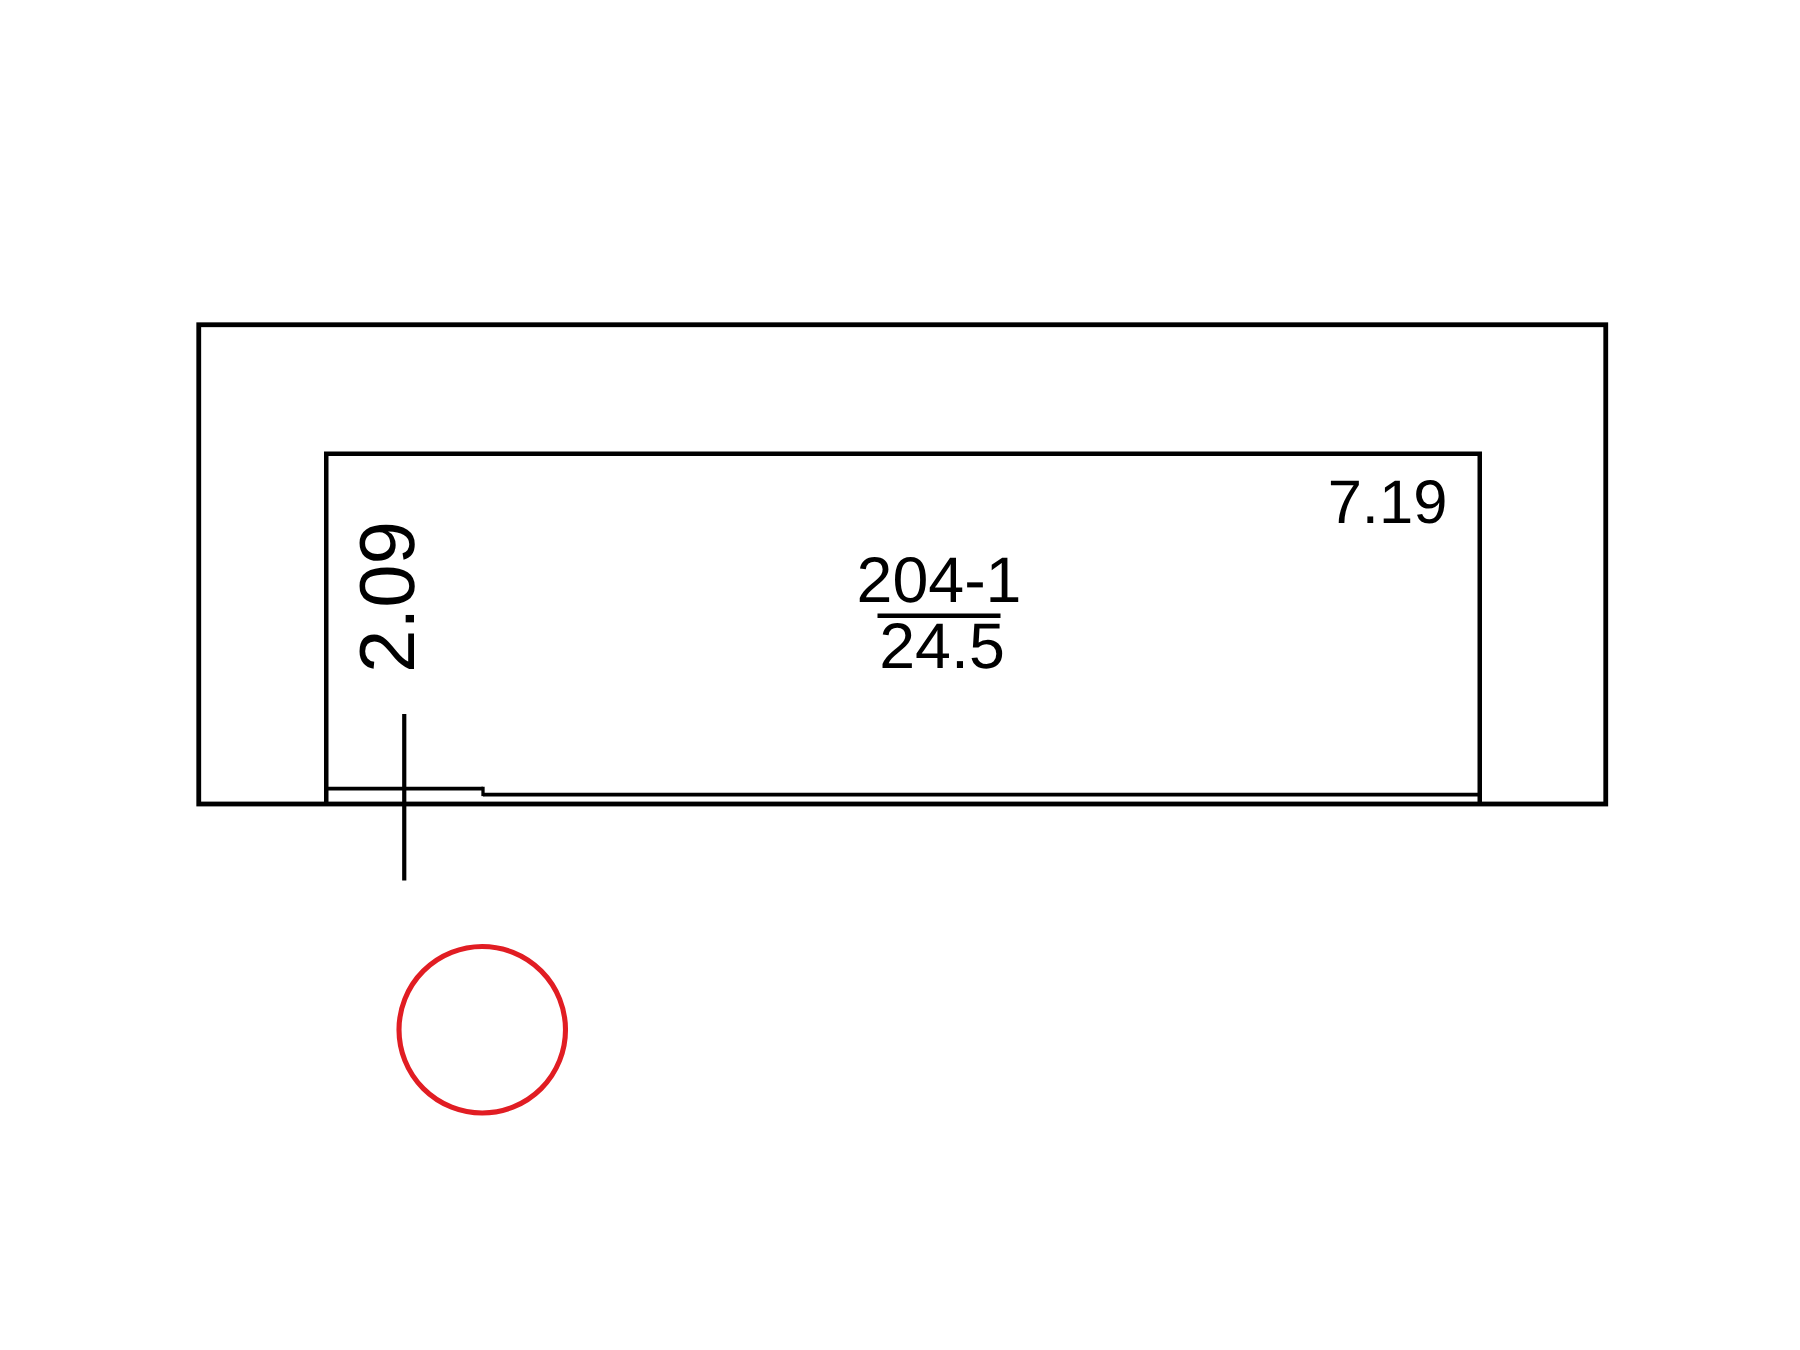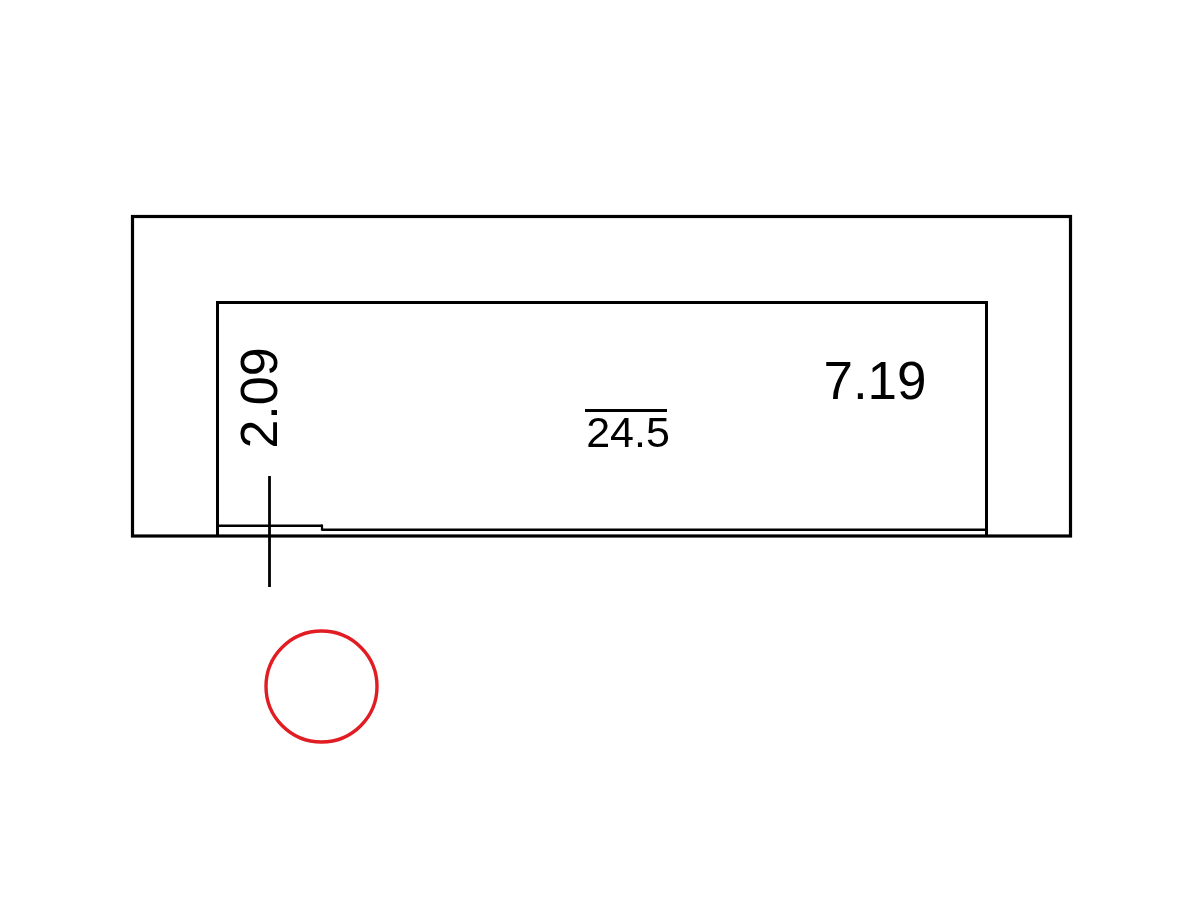--- a/index.html
+++ b/index.html
@@ -25,24 +25,23 @@
   }
   .label {
     position: absolute;
     color: #000000;
     white-space: nowrap;
     transform: translate(-50%, -50%);
     line-height: 1;
     letter-spacing: 0;
   }
   .label.dim-width {
-    left: 875px;
+    left: 925px;
     top: 335px;
-    font-size: 53px;
-    margin-top: 45px;
+    font-size: 41px;
   }
   .label.dim-height {
     left: 259px;
     top: 398px;
     font-size: 52px;
     transform: translate(-50%, -50%) rotate(-90deg);
   }
   .label.room-id {
     left: 626px;
     top: 388px;
@@ -80,17 +79,18 @@
 
     <path d="M 585 410.5 L 667 410.5" fill="none" stroke="#000000" stroke-width="3"></path>
 
     <circle cx="321.5" cy="686.5" r="55.5" fill="none" stroke="#e11d23" stroke-width="3.4"></circle>
   </svg>
 
   <div class="label dim-width">7.19</div>
 
   <div class="label dim-height">2.09</div>
 
+  <div class="label room-id">204-1</div>
 
   <div class="label room-area">24.5</div>
 
 
 </div>
 
 </body></html>

